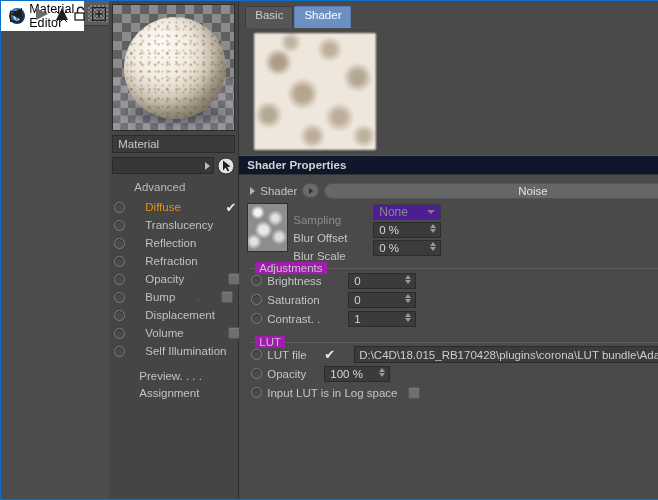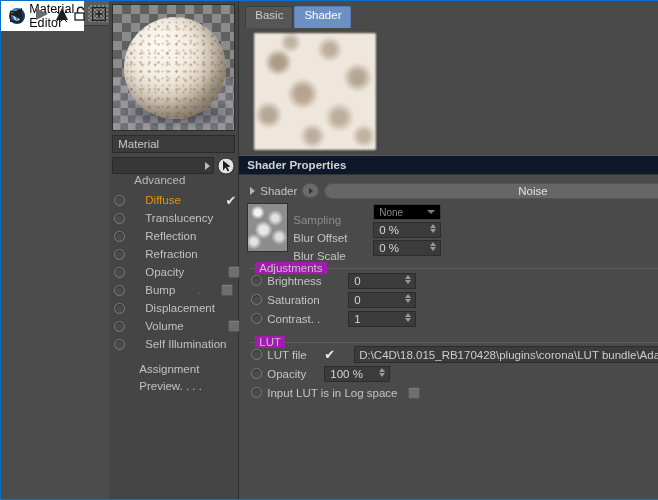--- a/index.html
+++ b/index.html
@@ -107,21 +107,21 @@
     border: 1px solid #2b2b2b; color: #c9c9c9; font-size: 11.5px;
     display: flex; align-items: center; padding-left: 5px;
   }
   .filter-row { display: flex; align-items: center; margin: 4px 3px 0 3px; height: 17px; gap: 2px; }
   .filter-box {
     flex: 1 1 auto; height: 17px; background: #373737; border: 1px solid #2b2b2b;
     display: flex; align-items: center; justify-content: flex-end; padding-right: 2px;
   }
   .pick-icon { width: 19px; height: 19px; display:flex; align-items:center; justify-content:center; }
 
-  .chan-list { padding-left: 5px; }
+  .chan-list { margin-top: 7px; padding-left: 5px; }
   .chan-section { font-size: 11.5px; color: #b9b9b9; padding: 0 0 5px 20px; }
   .chan-row {
     display: flex; align-items: center; height: 18px; font-size: 11.5px; color: #c2c2c2;
     gap: 20px; padding-right: 5px;
   }
   .chan-row.active .chan-label { color: #e8900c; }
   .radio {
     width: 11px; height: 11px; border-radius: 50%;
     border: 1.5px solid #7e7e7e; background: #4a4a4a; flex: 0 0 11px;
     box-shadow: inset 0 1px 1px rgba(0,0,0,.4);
@@ -204,23 +204,23 @@
       radial-gradient(circle at 15% 80%, rgba(255,255,255,.75) 0 3px, transparent 8px),
       #8d8d8d;
     filter: blur(.7px);
   }
   .fieldgrid { display: flex; flex-direction: column; justify-content: center; }
   .frow { display: flex; align-items: center; height: 18px; gap: 6px; }
   .flabel { font-size: 11.5px; color: #c4c4c4; width: 74px; text-align: left; margin-top: 16px; }
   .flabel.dim { color: #8c8c8c; }
 
   .select {
-    width: 68px; height: 16px; background: #000000; border: 1px solid #3e3e3e;
+    width: 68px; height: 16px; background: #4c1d95; border: 1px solid #3e3e3e;
     display: flex; align-items: center; padding-left: 5px;
-    font-size: 10px; color: #8a8a8a; position: relative;
+    font-size: 12px; color: #8a8a8a; position: relative;
   }
   .select .caret {
     position: absolute; right: 5px; width:0;height:0;
     border-top: 4px solid #7e7e7e; border-left: 4px solid transparent; border-right: 4px solid transparent;
   }
   .numfield {
     width: 68px; height: 16px; background: #3b3b3b; border: 1px solid #2c2c2c;
     display: flex; align-items: center; padding-left: 5px;
     font-size: 11.5px; color: #d6d6d6; position: relative;
   }
@@ -405,22 +405,22 @@
           <span class="cbox"></span>
         </div>
         <div class="chan-row">
           <span class="radio"></span>
           <span class="chan-label">Self Illumination</span>
           <span class="dots"></span>
           <span class="cbox"></span>
         </div>
 
         <div class="chan-foot">
+          <div>Preview. . . .</div>
           <div>Assignment</div>
-          <div>Preview. . . .</div>
         </div>
       </div>
     </div>
 
     <div class="rightcol">
 
       <div class="tabs">
         <div class="tab">Basic</div>
         <div class="tab active">Shader</div>
       </div>

